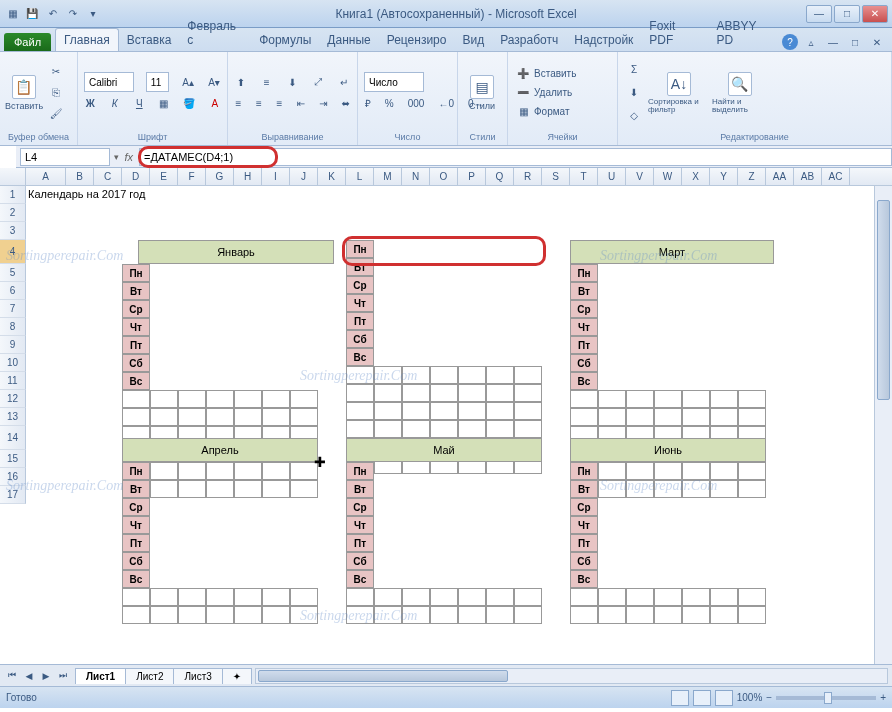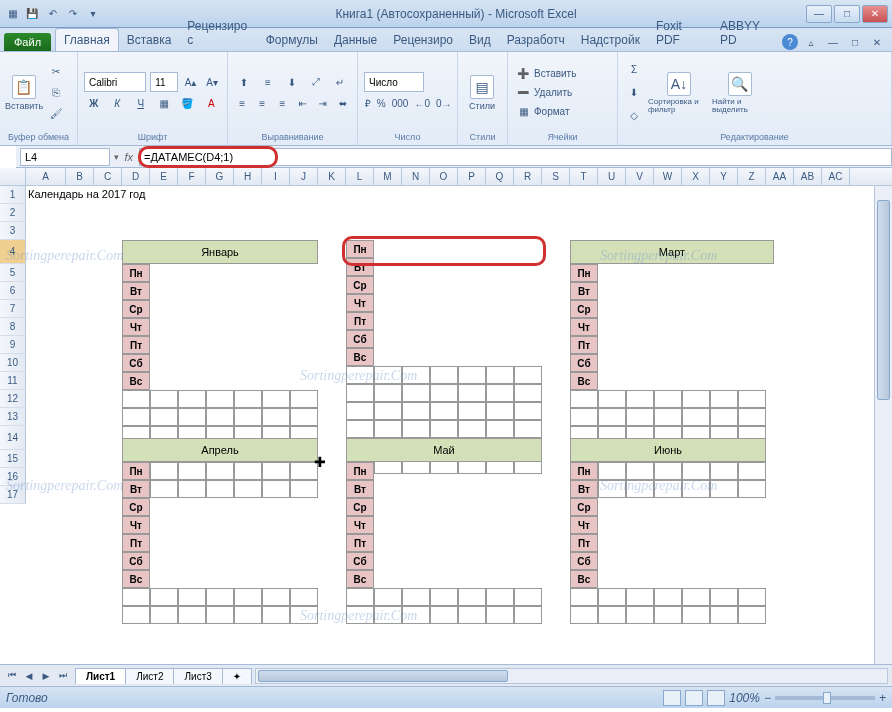--- a/index.html
+++ b/index.html
@@ -23,21 +23,21 @@
 .help-icon { width: 16px; height: 16px; border-radius: 50%; background: #4a8ad4; color: #fff; font-size: 10px; display: flex; align-items: center; justify-content: center; }
 
 
 .ribbon { height: 94px; background: linear-gradient(#f1f5fb,#e2ebf7); border-bottom: 1px solid #a5bad6; display: flex; }
 .ribbon-group { border-right: 1px solid #c8d6ea; padding: 2px 4px; display: flex; flex-direction: column; }
 .ribbon-group-body { flex: 1; display: flex; gap: 2px; }
 .ribbon-group-label { font-size: 9px; color: #5a7aa6; text-align: center; padding: 1px 0; }
 .big-btn { width: 40px; display: flex; flex-direction: column; align-items: center; justify-content: center; font-size: 9px; color: #3b5a82; gap: 2px; }
 .big-btn .ico { width: 24px; height: 24px; background: #fff; border: 1px solid #a5bad6; border-radius: 2px; display: flex; align-items: center; justify-content: center; font-size: 14px; }
 .stack { display: flex; flex-direction: column; gap: 1px; justify-content: center; }
-.mini-row { display: flex; gap: 4px; align-items: center; }
+.mini-row { display: flex; gap: 12px; align-items: center; }
 .mini-btn { width: 20px; height: 20px; border: 1px solid transparent; display: flex; align-items: center; justify-content: center; font-size: 10px; color: #3b5a82; }
 .combo { height: 20px; border: 1px solid #a5bad6; background: #fff; font-size: 10px; padding: 0 4px; display: flex; align-items: center; }
 .font-combo { width: 70px; }
 .size-combo { width: 30px; }
 .fmt-combo { width: 60px; }
 .cell-btn { display: flex; align-items: center; gap: 3px; font-size: 10px; color: #3b5a82; padding: 1px 3px; }
 .cell-btn .ci { width: 14px; height: 14px; display: flex; align-items: center; justify-content: center; }
 
 
 .formula-bar { height: 22px; background: #e9eef7; border-bottom: 1px solid #a5bad6; display: flex; align-items: center; margin-left: 16px; }
@@ -79,21 +79,21 @@
 
 .sheet-bar { height: 22px; background: #e2e9f3; display: flex; align-items: center; border-top: 1px solid #a5bad6; }
 .sheet-nav { display: flex; gap: 1px; padding: 0 4px; }
 .sheet-nav-btn { width: 16px; height: 16px; font-size: 9px; color: #3b5a82; display: flex; align-items: center; justify-content: center; }
 .sheet-tab { padding: 2px 10px; font-size: 10px; background: #f4f7fb; border: 1px solid #a5bad6; border-bottom: none; margin-right: -1px; }
 .sheet-tab.active { background: #fff; font-weight: bold; }
 .hscroll { flex: 1; height: 16px; background: #e9eef7; margin: 0 4px; position: relative; border: 1px solid #b8c8dc; }
 .hscroll-thumb { position: absolute; left: 2px; top: 1px; bottom: 1px; width: 250px; background: linear-gradient(#d0dcec,#b8c8dc); border: 1px solid #8aa8cc; border-radius: 2px; }
 
 
-.status-bar { height: 22px; background: linear-gradient(#d7e4f2,#bcd3ee); display: flex; align-items: center; padding: 0 6px; font-size: 12px; color: #3b5a82; border-top: 1px solid #a5bad6; font-style: italic; }
+.status-bar { height: 22px; background: linear-gradient(#d7e4f2,#bcd3ee); display: flex; align-items: center; padding: 0 6px; font-size: 10px; color: #3b5a82; border-top: 1px solid #a5bad6; }
 .status-right { margin-left: auto; display: flex; align-items: center; gap: 4px; }
 .view-btn { width: 18px; height: 16px; border: 1px solid #8aa8cc; background: #e8f0fa; }
 .zoom-slider { width: 100px; height: 4px; background: #a5bad6; position: relative; }
 .zoom-thumb { position: absolute; left: 48px; top: -4px; width: 8px; height: 12px; background: #e8f0fa; border: 1px solid #8aa8cc; }
 
 .watermark { position: absolute; font-size: 14px; font-style: italic; color: rgba(100,140,200,0.35); pointer-events: none; font-family: cursive; }
 </style>
 </head>
 <body>
 
@@ -110,21 +110,21 @@
     <div class="win-btn">—</div>
     <div class="win-btn">□</div>
     <div class="win-btn close">✕</div>
   </div>
 </div>
 
 <div class="ribbon-tabs">
   <div class="file-btn">Файл</div>
   <div class="ribbon-tab active">Главная</div>
   <div class="ribbon-tab">Вставка</div>
-  <div class="ribbon-tab">Рецензиро с</div>
+  <div class="ribbon-tab">Февраль с</div>
   <div class="ribbon-tab">Формулы</div>
   <div class="ribbon-tab">Данные</div>
   <div class="ribbon-tab">Рецензиро</div>
   <div class="ribbon-tab">Вид</div>
   <div class="ribbon-tab">Разработч</div>
   <div class="ribbon-tab">Надстройк</div>
   <div class="ribbon-tab">Foxit PDF</div>
   <div class="ribbon-tab">ABBYY PD</div>
   <div class="ribbon-tabs-right">
     <div class="help-icon">?</div>
@@ -316,21 +316,21 @@
     <div class="row-h">15</div>
     <div class="row-h">16</div>
     <div class="row-h">17</div>
   </div>
 
   <div class="cells">
     <div class="calendar-title">Календарь на 2017 год</div>
 
     <div id="months-container">
         <div class="month-block" style="left: 96px; top: 54px;">
-          <div class="month-header" style="width: 196px;">Январь</div>
+          <div class="month-header" style="width: 196px; margin-left: 16px;">Январь</div>
           <div class="day-row">
             <div class="day-cell">Пн</div>
             <div class="day-cell">Вт</div>
             <div class="day-cell">Ср</div>
             <div class="day-cell">Чт</div>
             <div class="day-cell">Пт</div>
             <div class="day-cell">Сб</div>
             <div class="day-cell">Вс</div>
           </div>
           <div class="empty-row">

